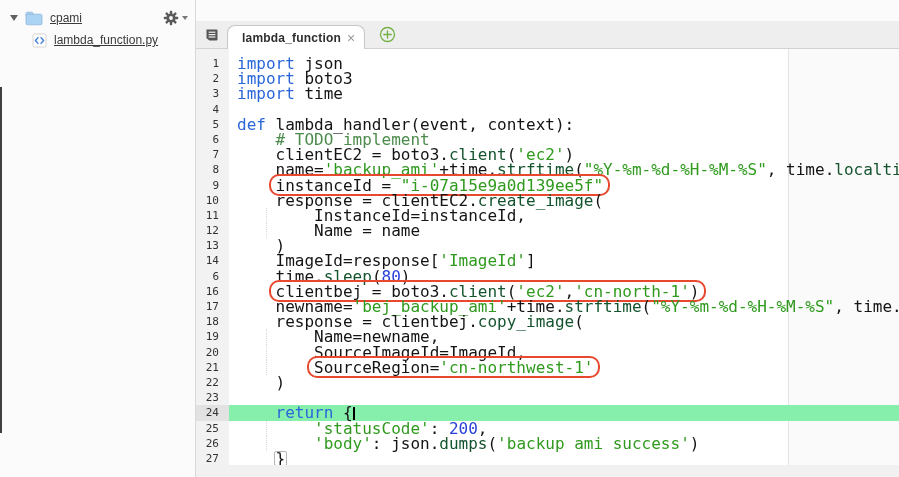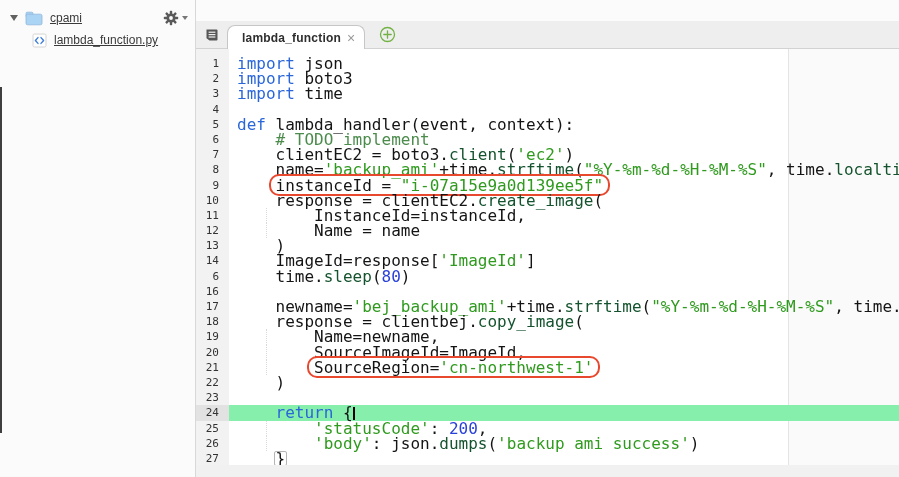--- a/index.html
+++ b/index.html
@@ -199,21 +199,21 @@
         <div class="line">
           <span class="ln">14</span>
           <span class="code"><span class="t-p">    ImageId=response[</span><span class="t-str">'ImageId'</span><span class="t-p">]</span></span>
         </div>
         <div class="line">
           <span class="ln">6</span>
           <span class="code"><span class="t-p">    time.</span><span class="t-fn">sleep</span><span class="t-p">(</span><span class="t-num">80</span><span class="t-p">)</span></span>
         </div>
         <div class="line">
           <span class="ln">16</span>
-          <span class="code"><span class="t-p">    </span></span>
+          <span class="code"><span class="t-p">    </span><span class="redbox"><span class="t-p">clientbej = boto3.</span><span class="t-fn">client</span><span class="t-p">(</span><span class="t-str">'ec2'</span><span class="t-p">,</span><span class="t-str">'cn-north-1'</span><span class="t-p">)</span></span></span>
         </div>
         <div class="line">
           <span class="ln">17</span>
           <span class="code"><span class="t-p">    newname=</span><span class="t-str">'bej_backup_ami'</span><span class="t-p">+time.</span><span class="t-fn">strftime</span><span class="t-p">(</span><span class="t-str">"%Y-%m-%d-%H-%M-%S"</span><span class="t-p">, time.</span><span class="t-fn">localtime</span><span class="t-p">())</span></span>
         </div>
         <div class="line">
           <span class="ln">18</span>
           <span class="code"><span class="t-p">    response = clientbej.</span><span class="t-fn">copy_image</span><span class="t-p">(</span></span>
         </div>
         <div class="line">

